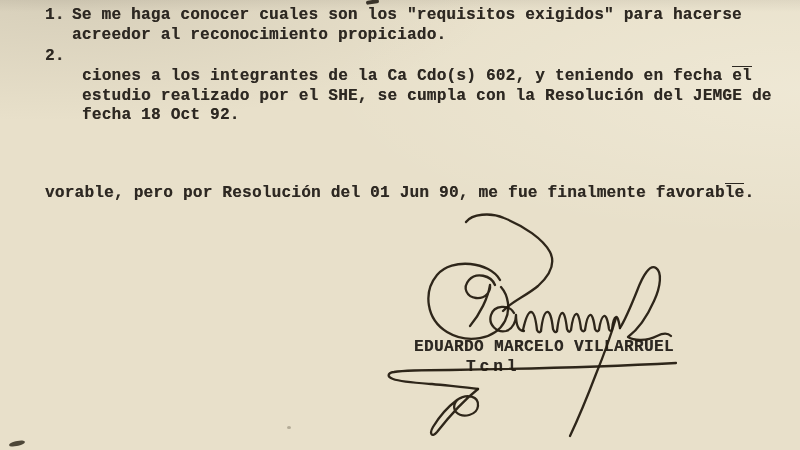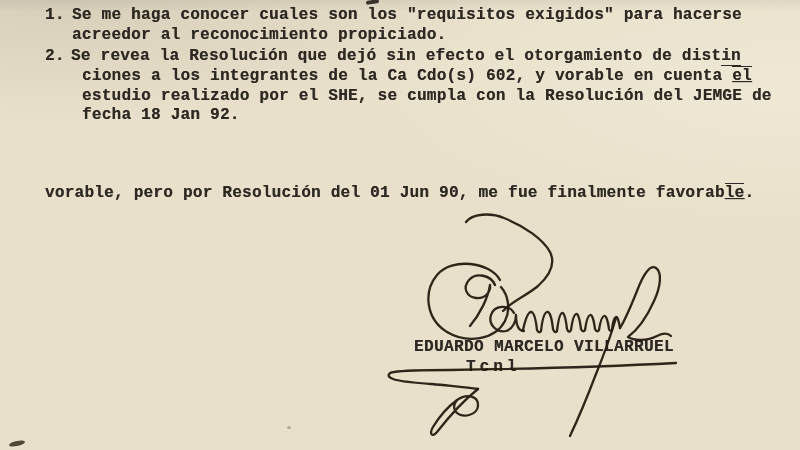--- a/index.html
+++ b/index.html
@@ -23,21 +23,21 @@
     position:absolute;
     white-space:pre;
     font-weight:700;
     font-size:16px;
     line-height:20px;
     letter-spacing:0.25px;
     color:var(--ink);
     text-shadow:0.3px 0.3px 0.5px rgba(45,40,34,.65);
   }
   .u-mark{border-bottom:1.8px solid currentColor;}
-  .o-mark{border-top:1.8px solid currentColor;text-decoration:underline;}
+  .o-mark{border-top:1.8px solid currentColor;}
   .name{letter-spacing:0.4px;margin-left:18px;}
   .rank{letter-spacing:4px;text-align:right;}
   .sig-svg{position:absolute;inset:0;width:800px;height:450px;color:var(--sig);}
   .sig-svg path{fill:none;stroke:currentColor;stroke-width:2.3;stroke-linecap:round;stroke-linejoin:round;opacity:.95;}
   .artifact{position:absolute;background:#39332a;}
   .a-top{left:366px;top:0;width:13px;height:4px;border-radius:2px;transform:rotate(-8deg);}
   .a-speck{left:9px;top:441px;width:16px;height:5px;border-radius:45%;background:#4e4839;transform:rotate(-12deg);}
   .a-dot{left:287px;top:426px;width:4px;height:3px;border-radius:50%;background:rgba(100,92,75,.4);}
 </style>
 </head>
@@ -45,24 +45,23 @@
 
 <div class="page">
 
   <div class="artifact a-top"></div>
 
   <div class="tl" style="left:45px;top:5px"><span>1.</span></div>
   <div class="tl" style="left:72px;top:25px">acreedor al reconocimiento propiciado.</div>
   <div class="tl" style="left:72px;top:5px">Se me haga conocer cuales son los "requisitos exigidos" para hacerse</div>
 
   <div class="tl" style="left:45px;top:46px"><span>2.</span></div>
-  <div class="tl" style="left:71px;top:46px"><span>Se revea la Resolución que dejó sin efecto el otorgamiento de dist</span><span class="u-mark">in</span></div>
-  <div class="tl" style="left:82px;top:66px"><span>ciones a los integrantes de la Ca Cdo(s) 602, y vorable en cuenta </span><span class="o-mark">el</span></div>
+  <div class="tl" style="left:82px;top:66px"><span>ciones a los integrantes de la Ca Cdo(s) 602, y teniendo en fecha </span><span class="o-mark">el</span></div>
   <div class="tl" style="left:82px;top:86px">estudio realizado por el SHE, se cumpla con la Resolución del JEMGE de</div>
-  <div class="tl" style="left:82px;top:105px">fecha 18 Jan 92.</div>
+  <div class="tl" style="left:82px;top:105px">fecha 18 Oct 92.</div>
 
   <div class="tl" style="left:45px;top:183px"><span>vorable, pero por Resolución del 01 Jun 90, me fue finalmente favorab</span><span class="o-mark">le</span><span>.</span></div>
 
   <div class="tl name" style="left:396px;top:337px">EDUARDO MARCELO VILLARRUEL</div>
   <div class="tl rank" style="left:466px;top:357px">Tcnl</div>
 
   <svg class="sig-svg" viewBox="0 0 800 450" aria-hidden="true">
     <path d="M466,222 C472,214 490,212 504,218 C524,226 543,239 550,252 C556,264 549,276 538,286 C526,296 511,302 503,311"></path>
     <path d="M500,280 C490,262 452,257 437,275 C423,292 426,319 447,332 C467,344 495,340 505,321 C511,309 508,295 501,287"></path>
     <path d="M495,285 C491,275 476,272 469,280 C462,288 467,297 476,298 C485,299 491,292 490,285 C488,298 480,314 470,326"></path>

